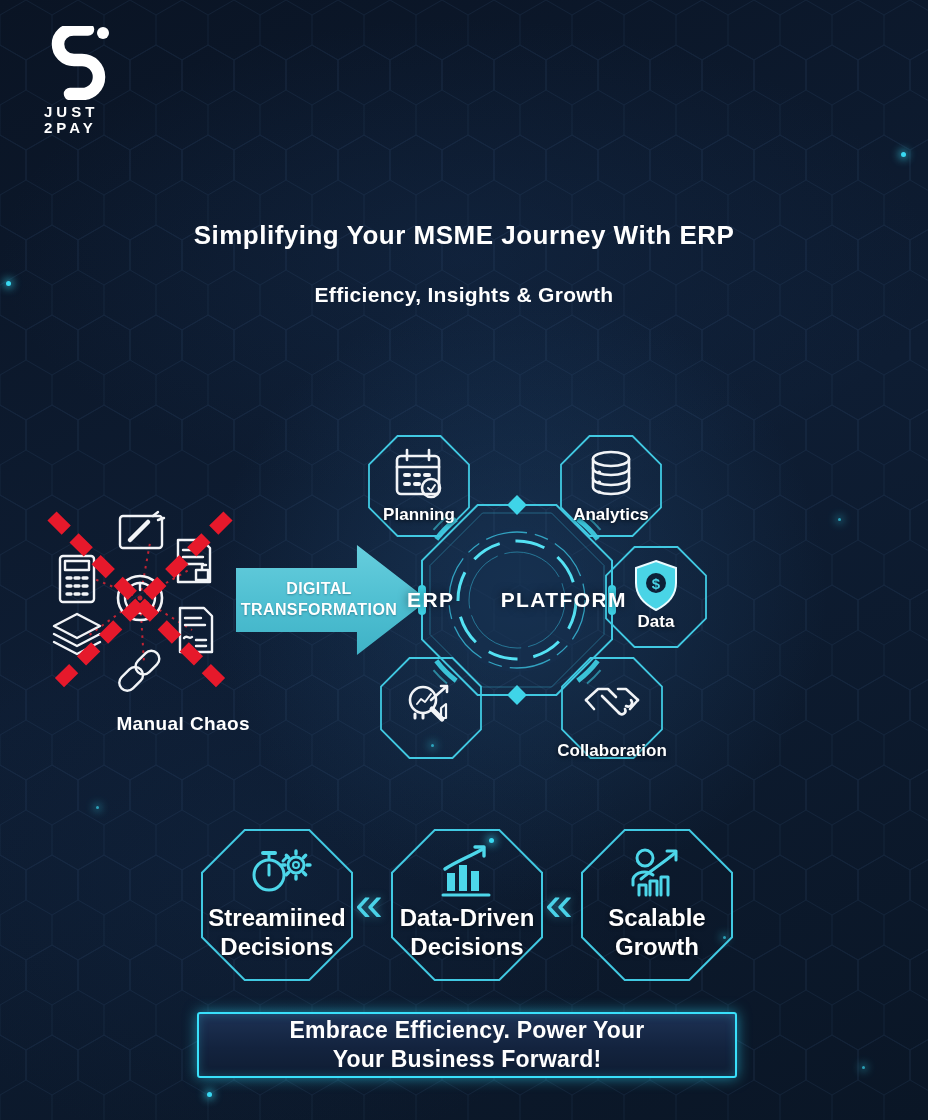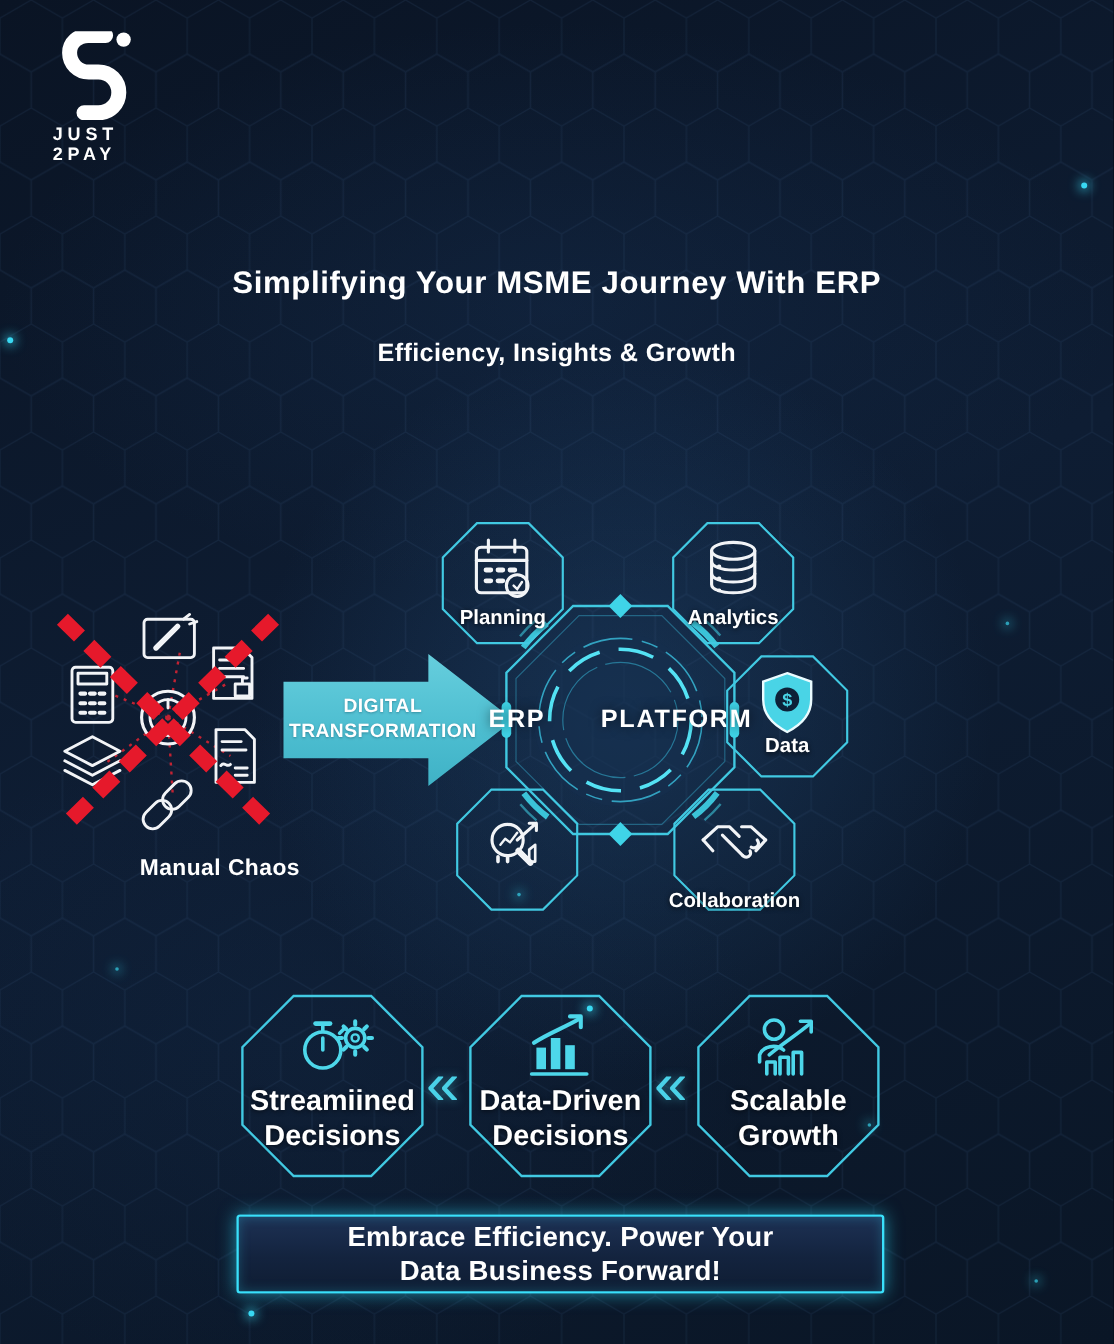--- a/index.html
+++ b/index.html
@@ -329,16 +329,16 @@
       </g>
     </svg>
     <div class="benefit-label">
       <div>Scalable</div>
       <div>Growth</div>
     </div>
   </div>
 
   <div class="banner">
     <div class="banner-line">Embrace Efficiency. Power Your</div>
-    <div class="banner-line">Data Business Forward!</div>
+    <div class="banner-line">Your Business Forward!</div>
   </div>
 
 </div>
 
 </body></html>

